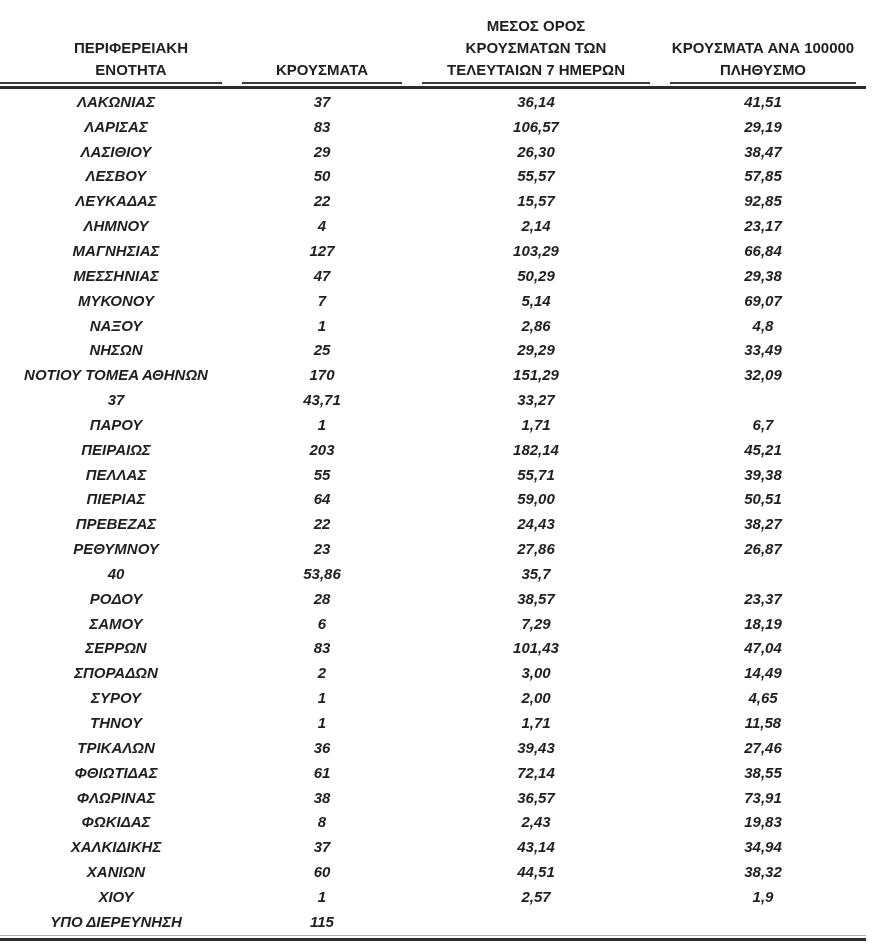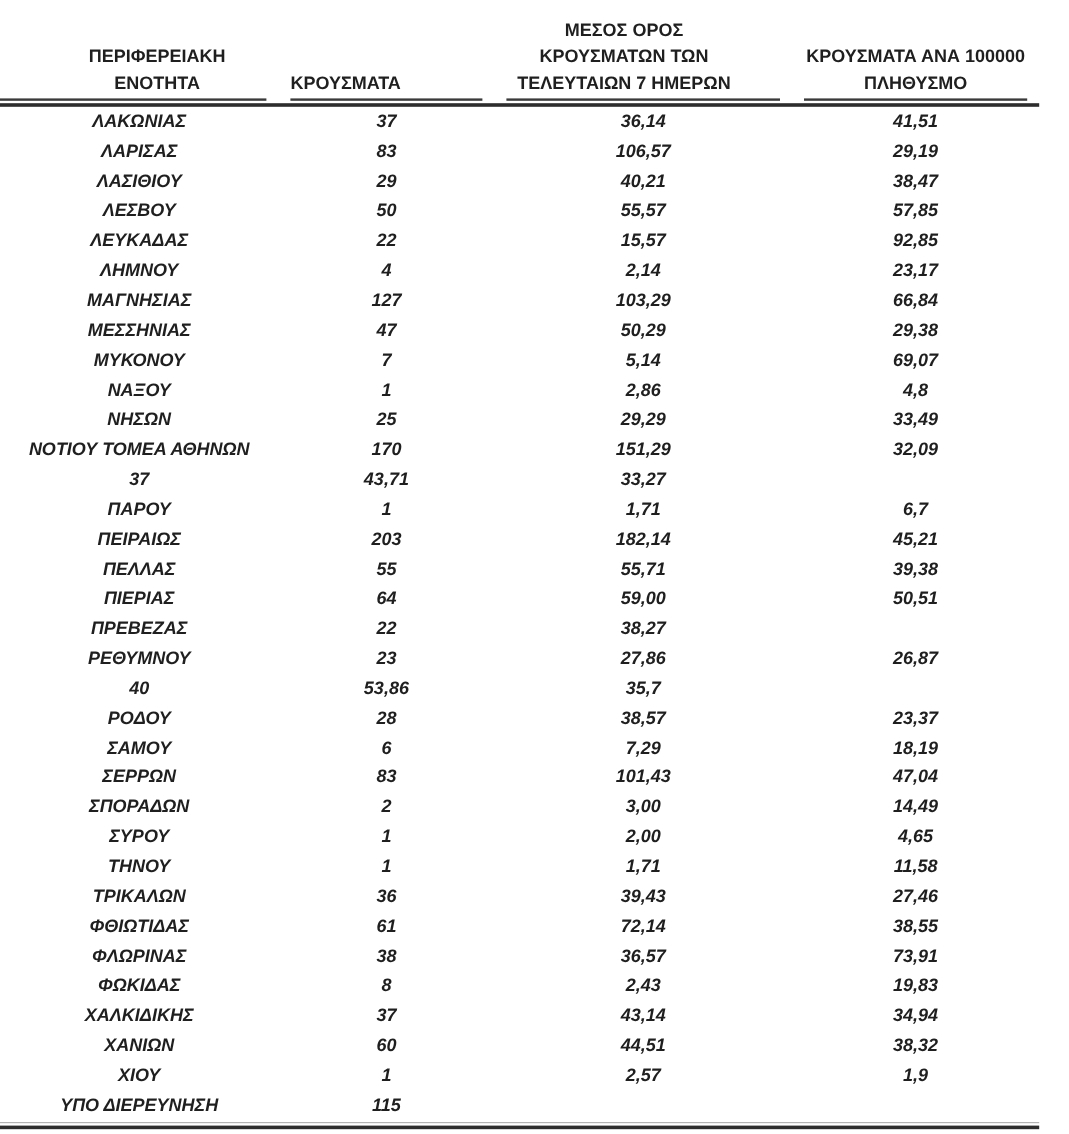--- a/index.html
+++ b/index.html
@@ -19,20 +19,21 @@
   }
   .thead {
     display: grid;
     grid-template-columns: 232px 180px 248px 206px;
     align-items: end;
     min-height: 84px;
     box-sizing: border-box;
   }
   .th {
     display: flex;
+    justify-content: center;
     align-items: flex-end;
     text-align: center;
     font-weight: bold;
     font-size: 15px;
     line-height: 22px;
     border-bottom: 2px solid #3a3a3a;
     padding-bottom: 1px;
     margin: 0 10px;
   }
   .th:first-child { margin-left: 0; padding-left: 40px; }
@@ -101,21 +102,21 @@
   <div class="tr">
     <div class="td">ΛΑΡΙΣΑΣ</div>
     <div class="td">83</div>
     <div class="td">106,57</div>
     <div class="td">29,19</div>
   </div>
 
   <div class="tr">
     <div class="td">ΛΑΣΙΘΙΟΥ</div>
     <div class="td">29</div>
-    <div class="td">40,21</div>
+    <div class="td">26,30</div>
     <div class="td">38,47</div>
   </div>
 
   <div class="tr">
     <div class="td">ΛΕΣΒΟΥ</div>
     <div class="td">50</div>
     <div class="td">55,57</div>
     <div class="td">57,85</div>
   </div>
 
@@ -205,20 +206,21 @@
   <div class="tr">
     <div class="td">ΠΙΕΡΙΑΣ</div>
     <div class="td">64</div>
     <div class="td">59,00</div>
     <div class="td">50,51</div>
   </div>
 
   <div class="tr">
     <div class="td">ΠΡΕΒΕΖΑΣ</div>
     <div class="td">22</div>
+    <div class="td">24,43</div>
     <div class="td">38,27</div>
   </div>
 
   <div class="tr">
     <div class="td">ΡΕΘΥΜΝΟΥ</div>
     <div class="td">23</div>
     <div class="td">27,86</div>
     <div class="td">26,87</div>
   </div>
 

